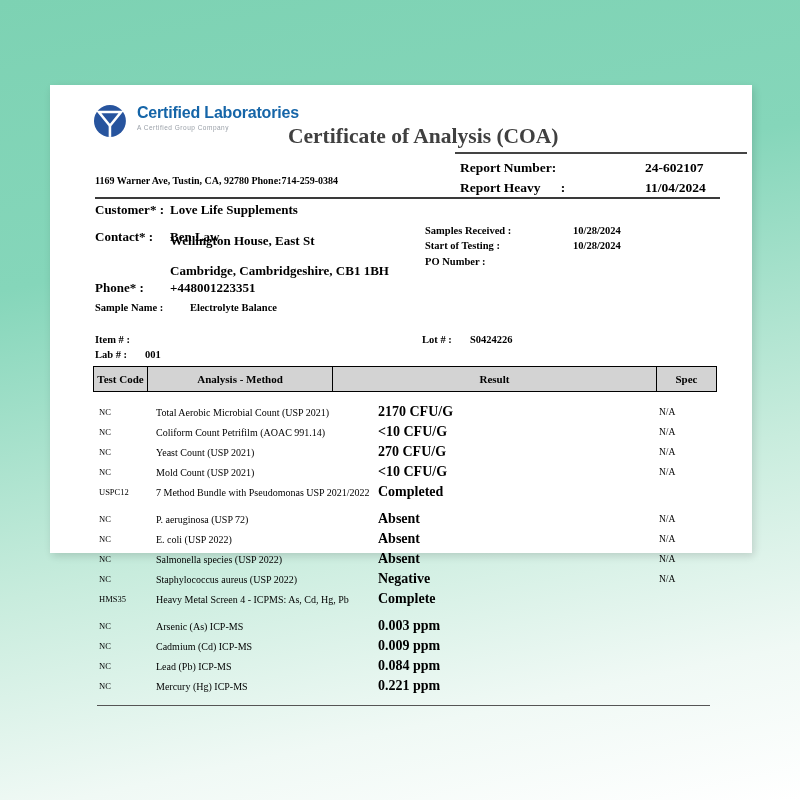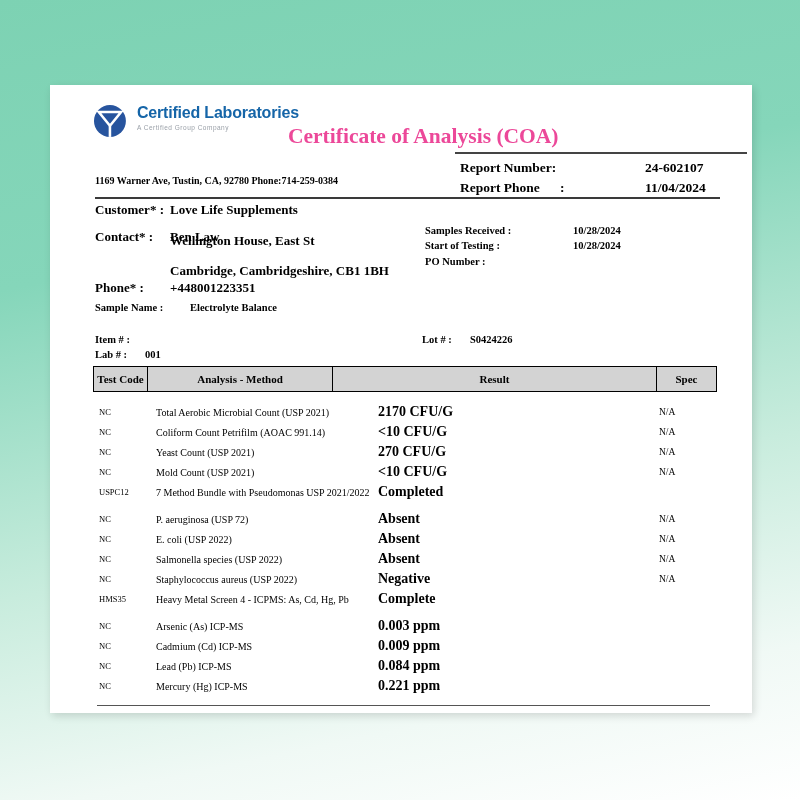--- a/index.html
+++ b/index.html
@@ -3,33 +3,33 @@
 <meta charset="utf-8">
 <style>
   * { margin:0; padding:0; box-sizing:border-box; }
   html,body { width:800px; height:800px; overflow:hidden; }
   body {
     font-family:"Liberation Serif","DejaVu Serif",serif;
     background:linear-gradient(168deg,#7dd2b3 0%,#85d6ba 30%,#c8ecdd 62%,#f0f9f5 84%,#ffffff 100%);
     position:relative; color:#000;
   }
   .page {
-    position:absolute; left:50px; top:85px; width:702px; height:628px;
+    position:absolute; left:50px; top:85px; width:702px; height:468px;
     background:#ffffff; box-shadow:2px 3px 8px rgba(0,0,0,.14);
   }
   .abs { position:absolute; }
 
   
   .logo { left:42px; top:19px; display:flex; align-items:flex-start; }
   .logo-txt { margin-left:7px; font-family:"Liberation Sans","DejaVu Sans",sans-serif; }
   .logo-name { font-size:16px; font-weight:bold; color:#1565a8; letter-spacing:-0.2px; }
   .logo-tag { font-size:6.5px; color:#9aa0a8; letter-spacing:0.5px; margin-top:2px; }
 
   
-  .coa-title { left:238px; top:39px; font-size:21.5px; font-weight:bold; color:#ec4899; white-space:nowrap; }
+  .coa-title { left:238px; top:39px; font-size:21.5px; font-weight:bold; color:#404040; white-space:nowrap; }
 
   
   .report-box { left:405px; top:67px; width:292px; border-top:2px solid #444; padding:4px 0 0 5px; }
   .rb-row { display:flex; height:20px; align-items:center; font-size:13.5px; font-weight:bold; }
   .rb-label { width:185px; white-space:pre; }
   .rb-value { white-space:nowrap; }
 
   .address { left:45px; top:90px; font-size:10px; font-weight:bold; white-space:nowrap; }
   .divider { left:45px; top:112px; width:625px; height:2px; background:#3a3a3a; }
 
@@ -93,21 +93,21 @@
   </div>
 
   <div class="abs coa-title">Certificate of Analysis (COA)</div>
 
   <div class="abs report-box">
     <div class="rb-row">
       <span class="rb-label">Report Number:</span>
       <span class="rb-value">24-602107</span>
     </div>
     <div class="rb-row">
-      <span class="rb-label">Report Phone      :</span>
+      <span class="rb-label">Report Heavy      :</span>
       <span class="rb-value">11/04/2024</span>
     </div>
   </div>
 
   <div class="abs address">1169 Warner Ave, Tustin, CA, 92780 Phone:714-259-0384</div>
 
   <div class="abs divider"></div>
 
   <div class="abs customer">
     <div class="c-row cr1">

